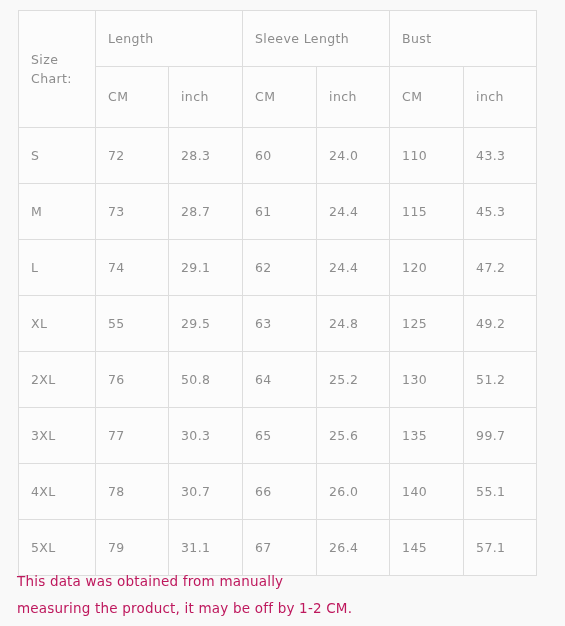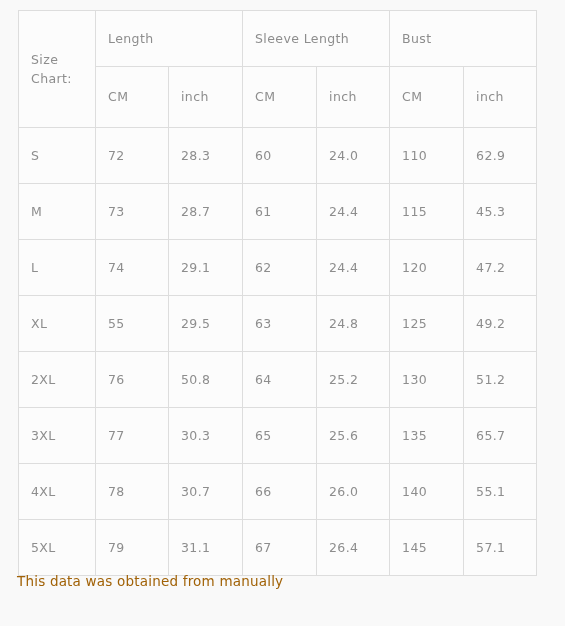--- a/index.html
+++ b/index.html
@@ -65,21 +65,21 @@
     letter-spacing: 0.9px;
   }
   th.size-label .ln { display: block; }
 
   
   .note {
     position: absolute;
     left: 17px;
     top: 568px;
     width: 520px;
-    color: #a16207;
+    color: #be185d;
     font-size: 13.5px;
     line-height: 27px;
     letter-spacing: 0.2px;
   }
   .note .nline { display: block; white-space: nowrap; }
 </style>
 </head>
 <body>
 
 <div id="root">
@@ -115,21 +115,21 @@
         </tr>
       </thead>
       <tbody>
         <tr class="data-row">
           <td>S</td>
           <td>72</td>
           <td>28.3</td>
           <td>60</td>
           <td>24.0</td>
           <td>110</td>
-          <td>62.9</td>
+          <td>43.3</td>
         </tr>
         <tr class="data-row">
           <td>M</td>
           <td>73</td>
           <td>28.7</td>
           <td>61</td>
           <td>24.4</td>
           <td>115</td>
           <td>45.3</td>
         </tr>
@@ -160,21 +160,21 @@
           <td>130</td>
           <td>51.2</td>
         </tr>
         <tr class="data-row">
           <td>3XL</td>
           <td>77</td>
           <td>30.3</td>
           <td>65</td>
           <td>25.6</td>
           <td>135</td>
-          <td>65.7</td>
+          <td>99.7</td>
         </tr>
         <tr class="data-row">
           <td>4XL</td>
           <td>78</td>
           <td>30.7</td>
           <td>66</td>
           <td>26.0</td>
           <td>140</td>
           <td>55.1</td>
         </tr>
@@ -186,15 +186,16 @@
           <td>26.4</td>
           <td>145</td>
           <td>57.1</td>
         </tr>
       </tbody>
     </table>
   </div>
 
   <div class="note">
     <span class="nline">This data was obtained from manually</span>
+    <span class="nline">measuring the product, it may be off by 1-2 CM.</span>
   </div>
 
 </div>
 
 </body></html>

